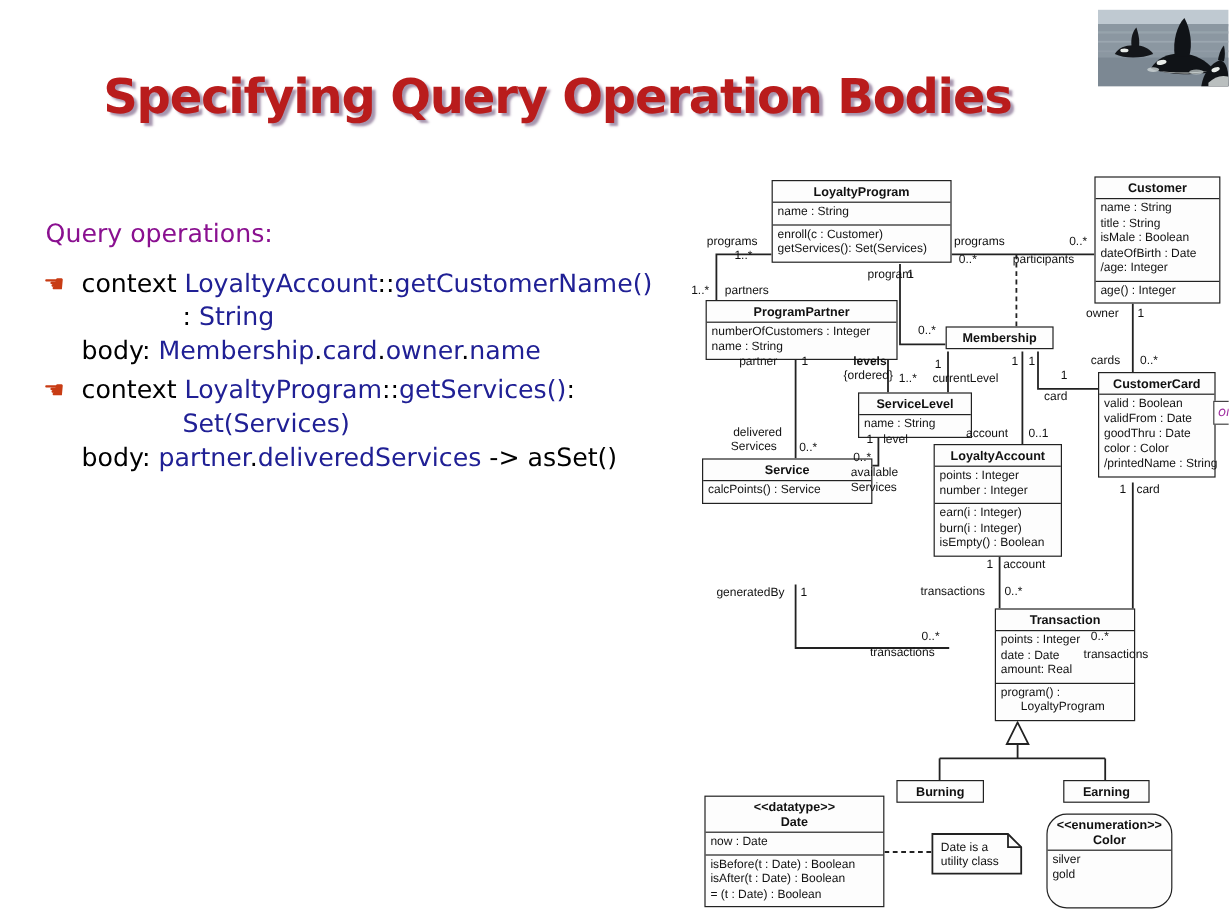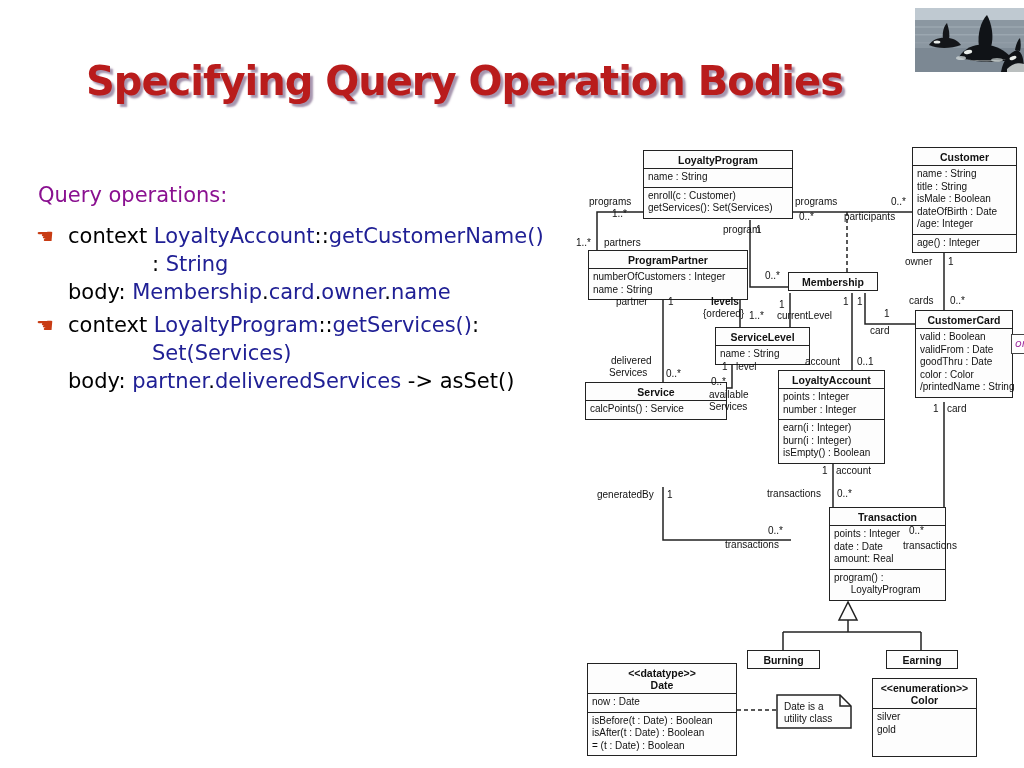--- a/index.html
+++ b/index.html
@@ -260,21 +260,21 @@
         </div>
         <div class="uml-comp">
           <div class="uml-line">now : Date</div>
         </div>
         <div class="uml-comp">
           <div class="uml-line">isBefore(t : Date) : Boolean</div>
           <div class="uml-line">isAfter(t : Date) : Boolean</div>
           <div class="uml-line">= (t : Date) : Boolean</div>
         </div>
       </div>
-      <div class="uml-class" style="left: 872px; top: 678px; width: 105px;">
+      <div class="uml-class" style="left: 872px; top: 678px; width: 105px; border-radius: 17px;">
         <div class="uml-title">
           <div>&lt;&lt;enumeration&gt;&gt;</div>
           <div>Color</div>
         </div>
         <div class="uml-comp tall">
           <div class="uml-line">silver</div>
           <div class="uml-line">gold</div>
         </div>
       </div>
       <div class="uml-label" style="left: 589px; top: 196px;">programs</div>

